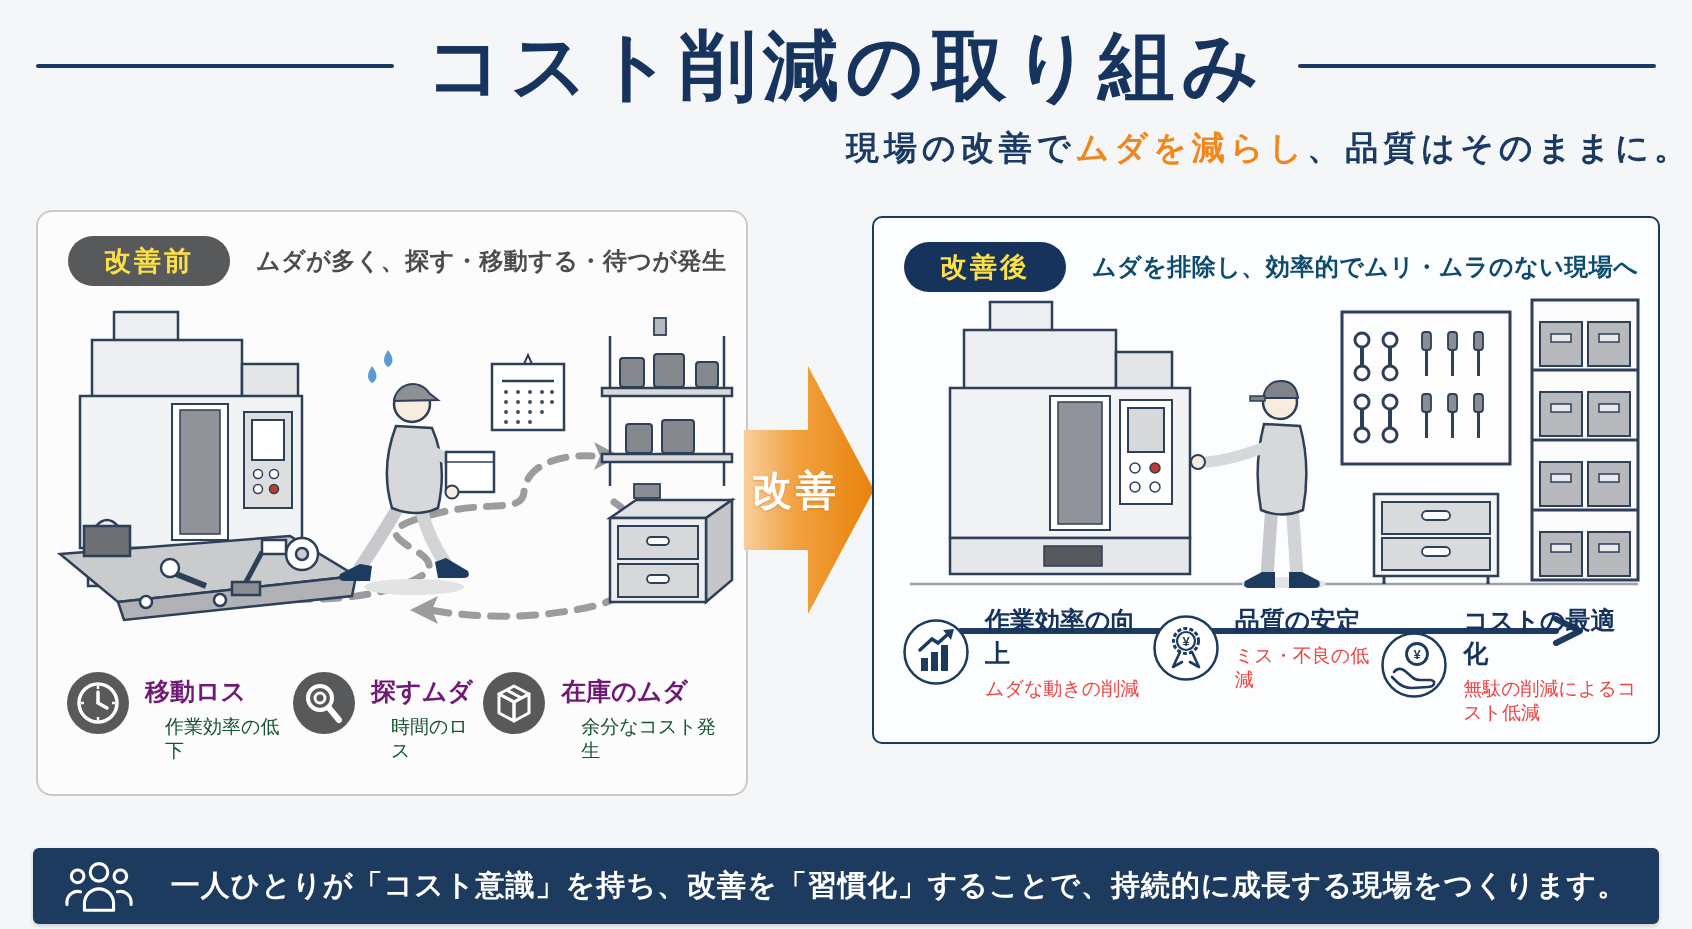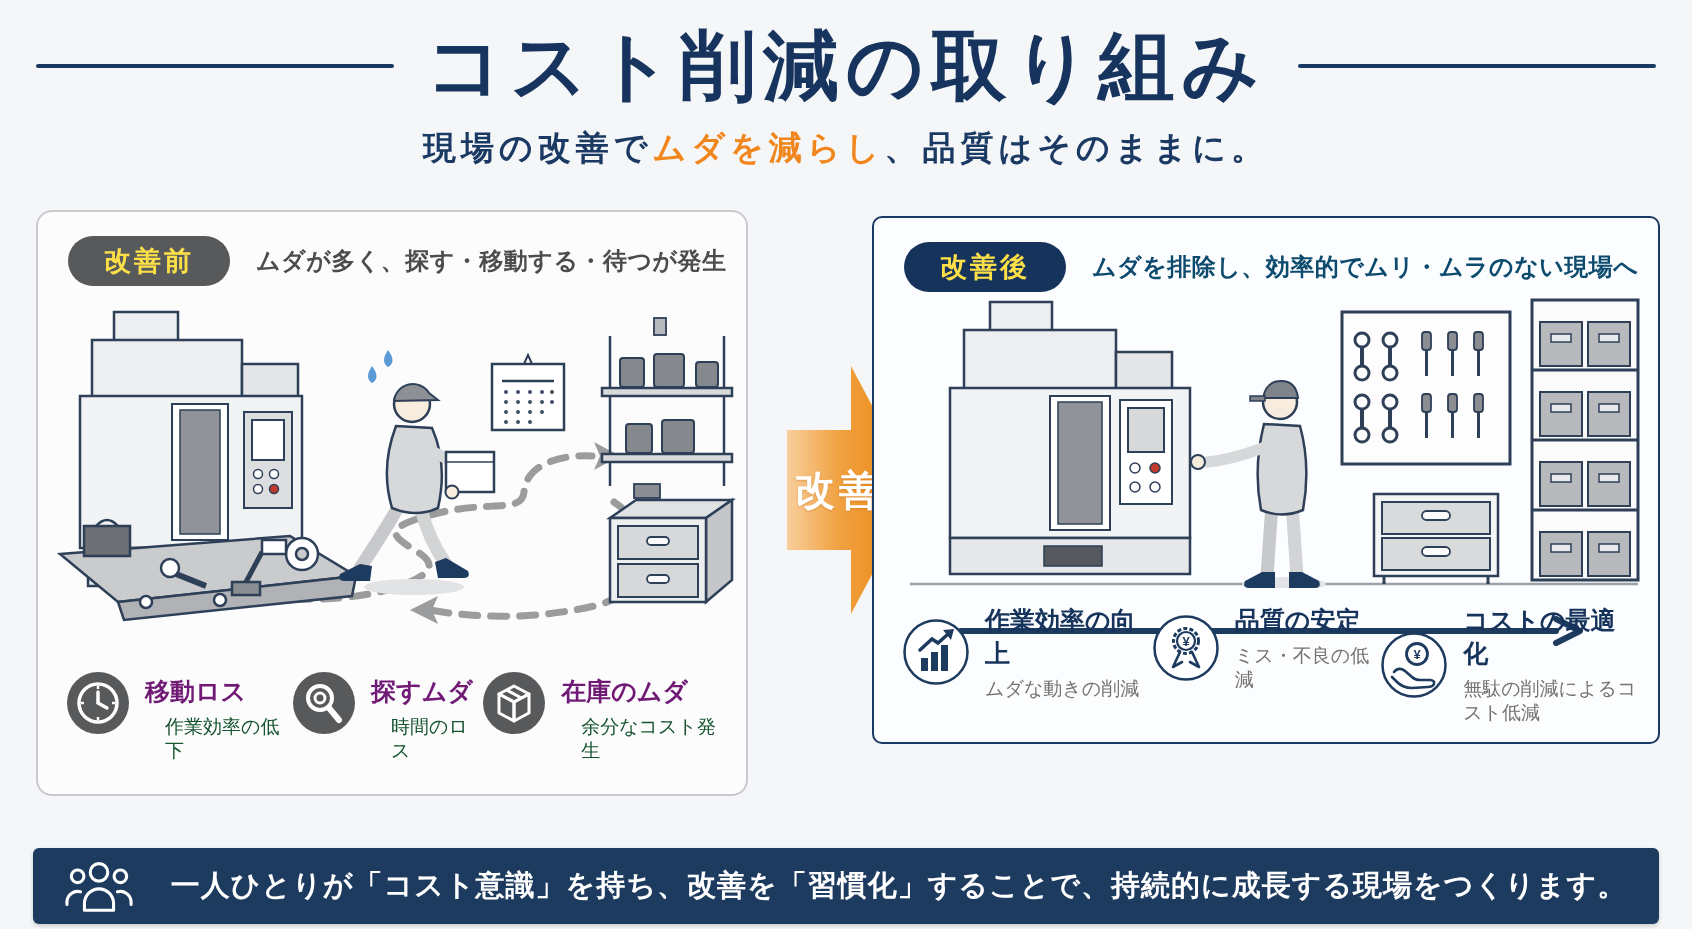--- a/index.html
+++ b/index.html
@@ -15,21 +15,21 @@
     position:absolute; top:24px; left:36px; right:36px;
     display:flex; align-items:center; gap:32px;
   }
   .title-line { flex:1; height:4px; background:#1b3a63; border-radius:2px; }
   .page-title {
     font-size:76px; font-weight:900; color:#17345f;
     letter-spacing:7px; white-space:nowrap; line-height:1.1;
   }
   .subtitle {
     position:absolute; top:126px; left:0; width:100%;
-    text-align:center; font-size:33px; font-weight:800;
+    text-align:right; font-size:33px; font-weight:800;
     color:#1b3a63; letter-spacing:5px; white-space:nowrap;
   }
   .subtitle .hl { color:#f0861c; }
 
   
   .panel {
     position:absolute; background:#fcfcfd; border-radius:16px;
   }
   .panel-before {
     left:36px; top:210px; width:712px; height:586px;
@@ -52,42 +52,42 @@
   .badge-after  { background:#16335c;text-align:center; }
   .panel-headline { font-size:24px; font-weight:800; letter-spacing:0.5px; white-space:nowrap; }
   .headline-before { color:#4b4c4e; }
   .headline-after  { color:#0c4a6e; }
 
   .scene { position:absolute; display:block; }
   .scene-before { left:16px; top:92px; width:682px; height:330px; }
   .scene-after  { left:8px;  top:78px; width:768px; height:292px; }
 
   
-  .improve-arrow { position:absolute; left:787px; top:366px; width:130px; height:248px; }
+  .improve-arrow { position:absolute; left:744px; top:366px; width:130px; height:248px; }
   .improve-arrow .label {
     position:absolute; left:8px; top:50%; transform:translateY(-50%);
     color:#ffffff; font-size:40px; font-weight:900; letter-spacing:4px;
     white-space:nowrap; text-shadow:0 1px 2px rgba(180,90,0,.35);
   }
 
   
   .items-row {
     position:absolute; left:28px; right:18px;
     display:flex; justify-content:space-between; align-items:flex-start;
   }
   .items-before { bottom:30px; }
   .items-after  { bottom:16px; }
   .item { display:flex; align-items:center; gap:15px; }
   .item .icon { flex:0 0 auto; }
   .item .t { font-size:25px; font-weight:800; }
   .item .d { font-size:19px; margin-top:7px; line-height:1.3; }
   .items-before .t { color:#701a75;margin-top:32px; }
   .items-before .d { color:#14532d;margin-left:20px; }
   .items-after .t { color:#16335c; }
-  .items-after .d { color:#737373; }
+  .items-after .d { color:#ef4444; }
   .items-after .d.wrap { max-width:186px; }
 
   .flow-arrow { position:absolute; left:82px; top:398px; width:632px; height:30px; }
 
   
   .footer-banner {
     position:absolute; left:33px; top:848px; width:1626px; height:76px;
     background:#1d3a5f; border-radius:6px;
     display:flex; align-items:center; justify-content:center; gap:38px;
     box-shadow:0 2px 4px rgba(0,0,0,.18);

